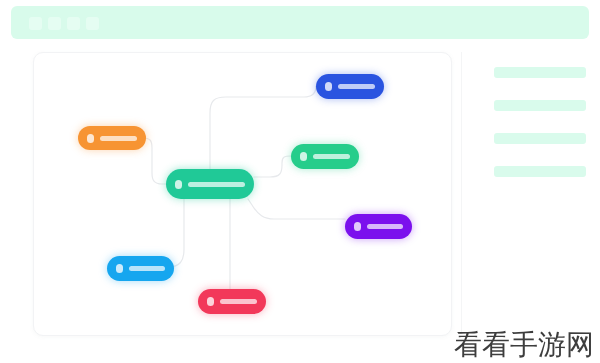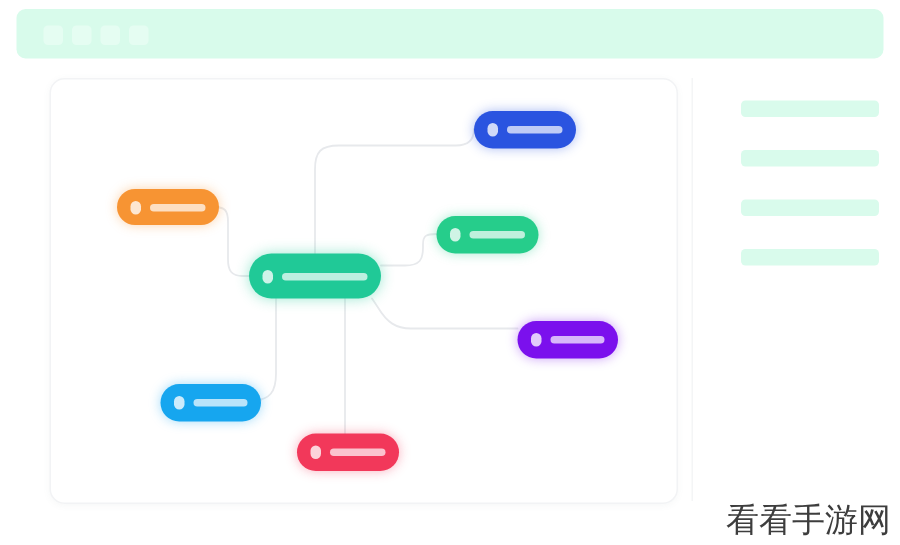--- a/index.html
+++ b/index.html
@@ -116,21 +116,21 @@
     width: 1px;
     height: 282px;
     background: #f4f5f6;
   }
 
   
   .watermark {
     position: absolute;
     right: 6px;
     bottom: 4px;
-    font-size: 22px;
+    font-size: 28px;
     line-height: 1;
     color: #3d3d3d;
     letter-spacing: 0px;
     font-family: "DejaVu Sans", sans-serif;
     font-weight: 400;
     white-space: nowrap;
   }
 </style>
 </head>
 <body>

